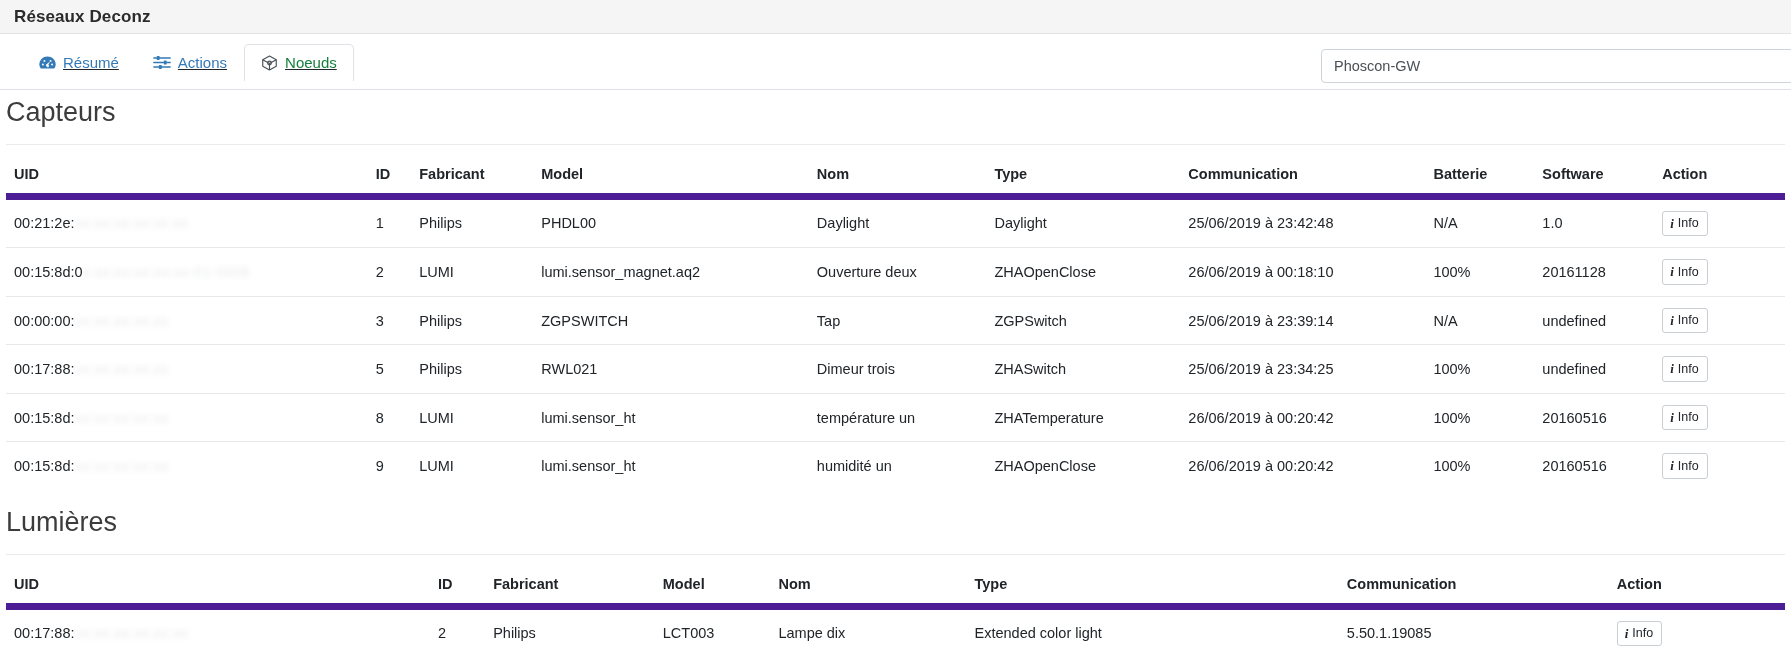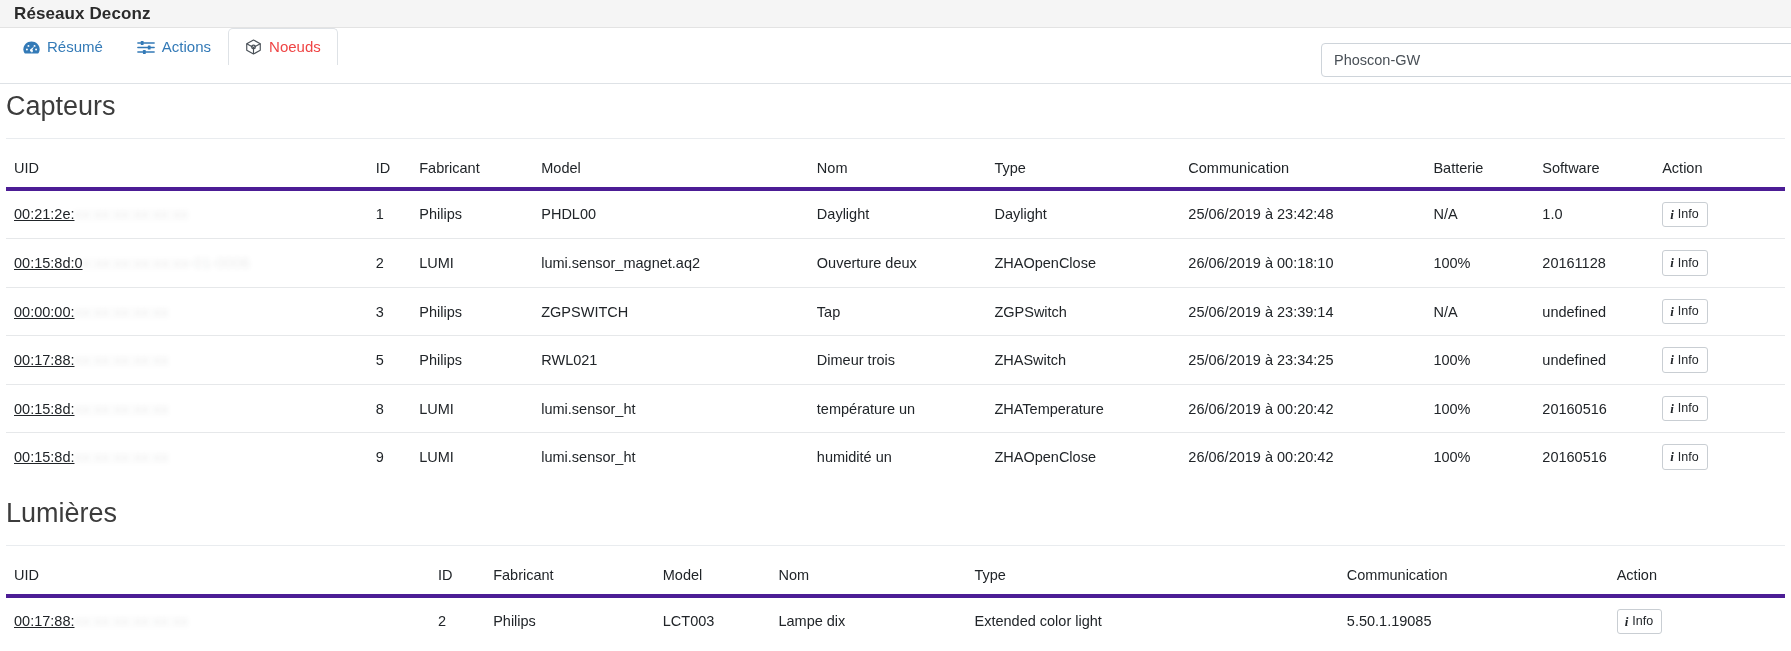--- a/index.html
+++ b/index.html
@@ -9,61 +9,62 @@
     width: 1791px;
     height: 651px;
     overflow: hidden;
     background: #ffffff;
     font-family: "Liberation Sans", sans-serif;
     color: #212529;
   }
 
   
   .app-header {
-    height: 28px;
+    height: 34px;
     background: #f5f5f5;
     border-bottom: 1px solid #e3e3e3;
     display: flex;
     align-items: center;
     padding: 0 14px;
   }
   .app-title {
     font-size: 17px;
     font-weight: bold;
     color: #2b2b2b;
     letter-spacing: 0.1px;
   }
 
   
   .tabs-row {
     position: relative;
     height: 56px;
     border-bottom: 1px solid #dee2e6;
     display: flex;
-    align-items: flex-start;
-    padding-left: 6px;
+    align-items: center;
+    padding-left: 22px;
+    text-decoration: underline;
   }
   .tab {
     display: flex;
     align-items: center;
     gap: 7px;
     padding: 9px 16px 9px 16px;
     font-size: 15px;
     color: #337ab7;
     cursor: pointer;
     border: 1px solid transparent;
     border-bottom: none;
     border-radius: 5px 5px 0 0;
     margin-bottom: -1px;
     background: transparent;
     white-space: nowrap;
     line-height: 1.2;
   }
   .tab.active {
-    color: #ef4444;
+    color: #15803d;
     background: #ffffff;
     border-color: #dee2e6 #dee2e6 #ffffff;
   }
   .tab-icon { display: inline-flex; align-items: center; }
   .tab-icon svg { display: block; }
 
   
   .gw-select-wrap {
     position: absolute;
     right: -70px;
@@ -99,24 +100,24 @@
   .section-title.lights { margin-top: 18px; }
 
   table.nodes {
     width: 100%;
     border-collapse: collapse;
     table-layout: fixed;
     font-size: 14.5px;
   }
   table.nodes th {
     text-align: left;
-    font-weight: normal;
+    font-weight: bold;
     color: #212529;
     padding: 11px 8px 11px 8px;
-    border-bottom: 4px solid #4c1d95;
+    border-bottom: 7px solid #4c1d95;
     white-space: nowrap;
     font-size: 14.5px;
   }
   table.nodes td {
     padding: 11px 8px 11px 8px;
     border-top: 1px solid #e6e8ea;
     color: #212529;
     vertical-align: middle;
     white-space: nowrap;
     overflow: hidden;
@@ -138,21 +139,21 @@
   
   .lights-tbl col.c-uid   { width: 385px; }
   .lights-tbl col.c-id    { width: 50px;  }
   .lights-tbl col.c-fab   { width: 154px; }
   .lights-tbl col.c-model { width: 105px; }
   .lights-tbl col.c-nom   { width: 178px; }
   .lights-tbl col.c-type  { width: 338px; }
   .lights-tbl col.c-comm  { width: 245px; }
   .lights-tbl col.c-act   { width: 160px; }
 
-  .uid-cell { position: relative; text-decoration: underline; }
+  .uid-cell { position: relative; }
   .uid-visible { }
   .uid-redacted {
     display: inline-block;
     vertical-align: baseline;
     color: rgba(33,37,41,0.10);
     filter: blur(2.4px);
     letter-spacing: 0.4px;
     user-select: none;
   }
 

